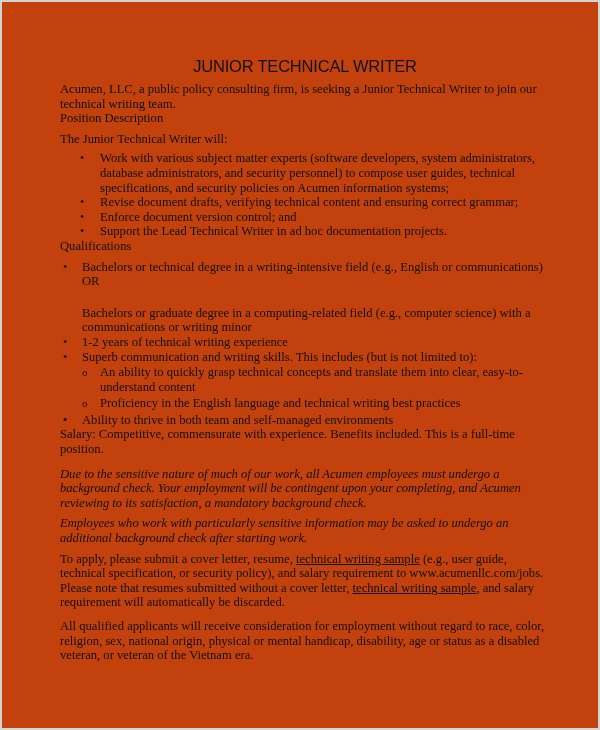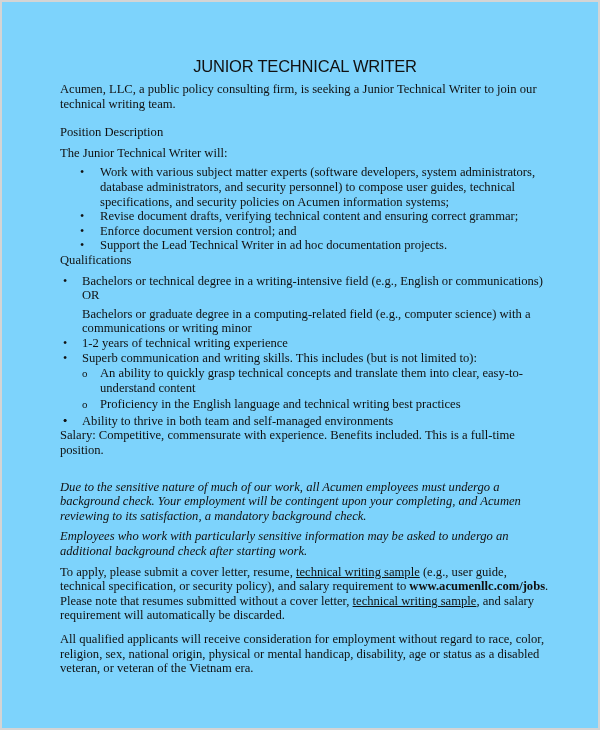--- a/index.html
+++ b/index.html
@@ -13,21 +13,21 @@
       position: relative;
       overflow: hidden;
     }
     .page {
       position: absolute;
       left: 0;
       top: 0;
       width: 596px;
       height: 726px;
       border: 2px solid #d4d4d4;
-      background: #7dd3fc;
+      background: #c2410c;
     }
     .content {
       position: absolute;
       left: 58px;
       top: 54px;
       width: 490px;
       font-family: "Liberation Serif", "DejaVu Serif", serif;
       font-size: 12.6px;
       line-height: 14.6px;
       color: #111111;
@@ -38,21 +38,21 @@
       text-align: center;
       margin: 0 0 6px 0;
       line-height: 20px;
       letter-spacing: -0.2px;
       font-weight: normal;
       color: #111;
     }
     p {
       margin: 0;
     }
-    .intro { margin-bottom: 14px; }
+    .intro { }
     .section-label { margin-bottom: 6px; }
     .lead { margin-bottom: 5px; }
 
     ul.bullets {
       list-style: none;
       margin: 0;
       padding: 0;
     }
     ul.bullets li {
       position: relative;
@@ -71,25 +71,25 @@
     
     .quals { margin: 6px 0 14px 0; }
     .quals > li { padding-left: 22px; }
     .quals > li > .bullet { left: 3px; }
     .or-line { display: block; }
 
     .subs { list-style: none; margin: 0; padding: 0; }
     .subs li { position: relative; padding-left: 18px; margin: 1px 0 2px 0; }
     .subs .sub-bullet { position: absolute; left: 0; top: 0; font-size: 11px; }
 
-    .salary { margin-bottom: 22px; }
+    .salary { margin-bottom: 10px; }
     .italic { font-style: italic; margin-bottom: 6px; }
     .apply { margin-top: 2px; margin-bottom: 9px; }
     .link { text-decoration: underline; font-family: Liberation Serif, serif; }
-    .bold { font-weight: bold; }
+    .bold { font-weight: normal; }
     .eeo { }
   </style>
 </head>
 <body>
 
 <div class="page">
   <div class="content">
 
     <h1 class="title">JUNIOR TECHNICAL WRITER</h1>
 
@@ -116,21 +116,21 @@
         <span>Support the Lead Technical Writer in ad hoc documentation projects.</span>
       </li>
     </ul>
 
     <p class="section-label">Qualifications</p>
 
     <ul class="bullets quals">
       <li>
         <span class="bullet">•</span>
         <span class="or-line">Bachelors or technical degree in a writing-intensive field (e.g., English or communications)</span>
-        <span class="or-line" style="margin-bottom:4px;">OR</span>
+        <span class="or-line" style="margin-bottom:17px;">OR</span>
         <span class="or-line">Bachelors or graduate degree in a computing-related field (e.g., computer science) with a communications or writing minor</span>
       </li>
       <li>
         <span class="bullet">•</span>
         <span>1-2 years of technical writing experience</span>
       </li>
       <li>
         <span class="bullet">•</span>
         <span>Superb communication and writing skills. This includes (but is not limited to):</span>
         <ul class="subs">

